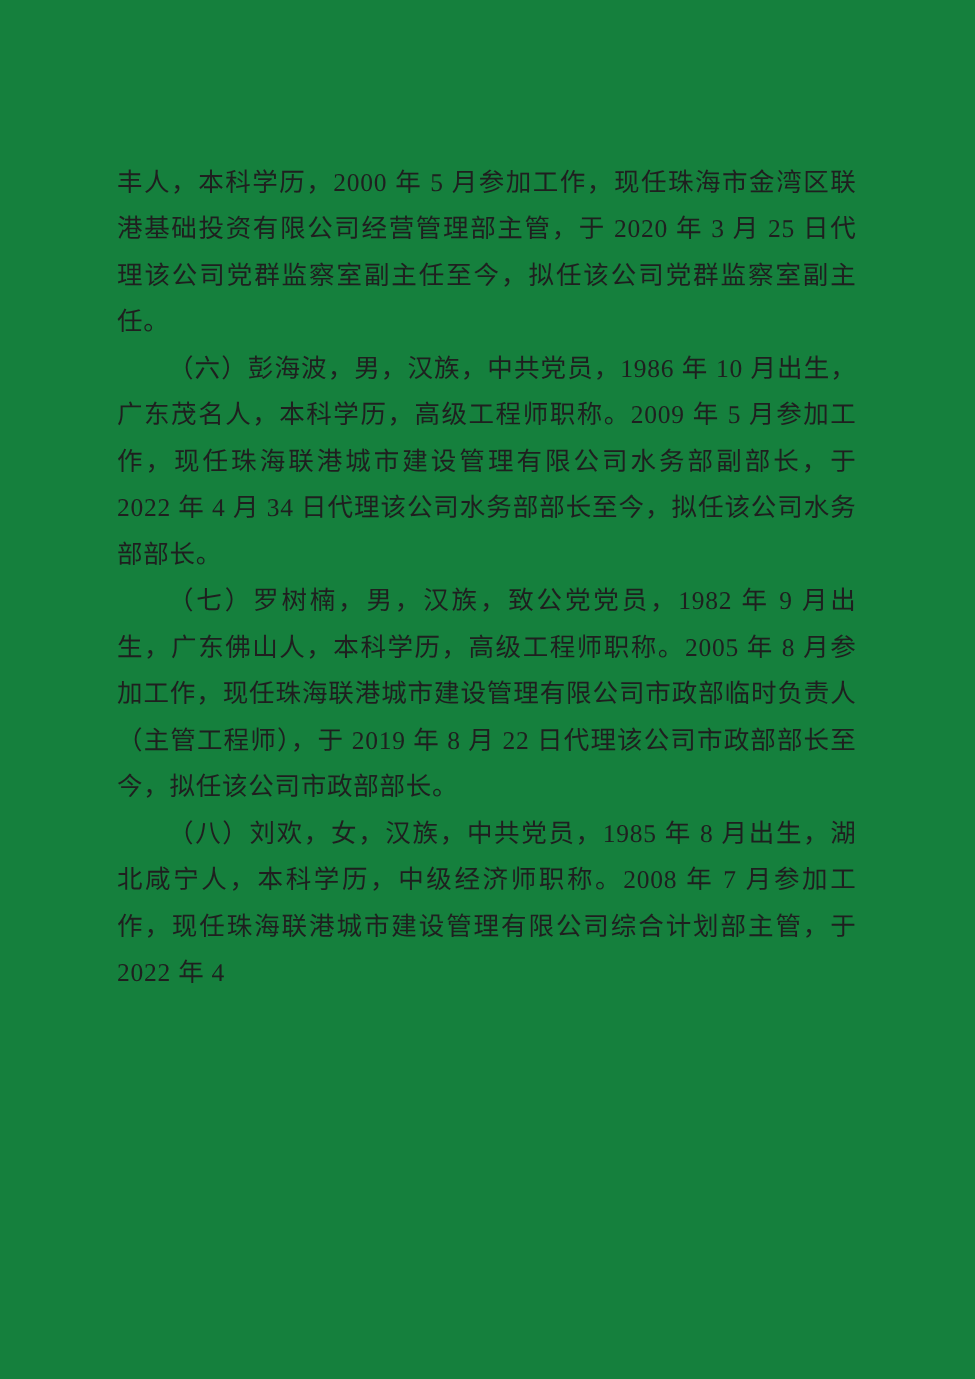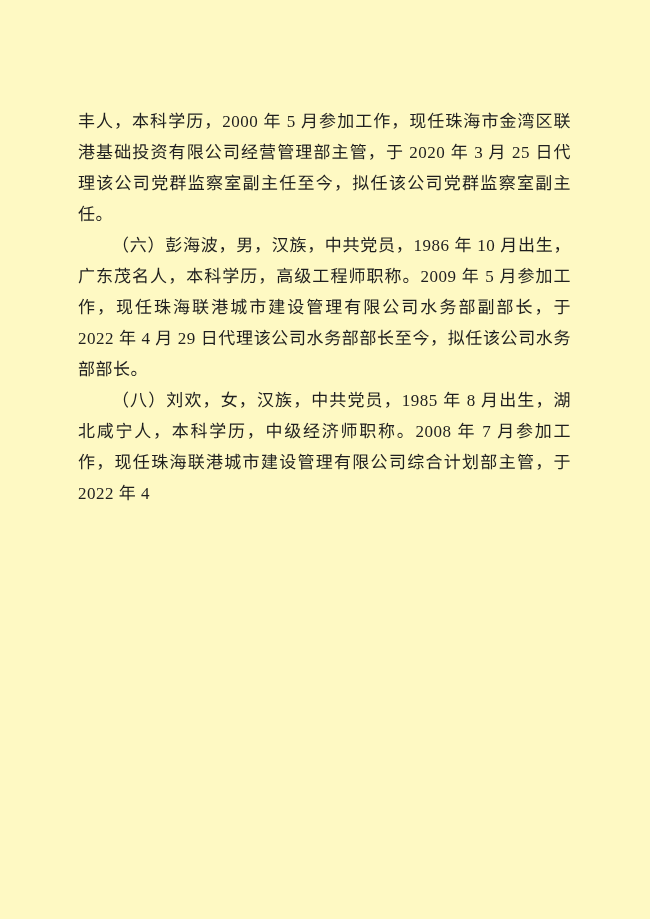--- a/index.html
+++ b/index.html
@@ -4,21 +4,21 @@
 <style>
   html, body {
     margin: 0;
     padding: 0;
     background: #ffffff;
   }
   .page {
     position: relative;
     width: 650px;
     height: 919px;
-    background: #fef9c3;
+    background: #15803d;
     overflow: hidden;
     font-family: "Liberation Serif", "DejaVu Serif", serif;
   }
   .text-block {
     position: absolute;
     left: 78px;
     top: 106px;
     width: 493px;
     color: #1f1f1f;
     font-size: 17px;
@@ -33,16 +33,17 @@
   .para.indent {
     text-indent: 2em;
   }
 </style>
 </head>
 <body>
 
 <div class="page">
   <div class="text-block">
     <p class="para">丰人，本科学历，2000 年 5 月参加工作，现任珠海市金湾区联港基础投资有限公司经营管理部主管，于 2020 年 3 月 25 日代理该公司党群监察室副主任至今，拟任该公司党群监察室副主任。</p>
-    <p class="para indent">（六）彭海波，男，汉族，中共党员，1986 年 10 月出生，广东茂名人，本科学历，高级工程师职称。2009 年 5 月参加工作，现任珠海联港城市建设管理有限公司水务部副部长，于 2022 年 4 月 29 日代理该公司水务部部长至今，拟任该公司水务部部长。</p>
+    <p class="para indent">（六）彭海波，男，汉族，中共党员，1986 年 10 月出生，广东茂名人，本科学历，高级工程师职称。2009 年 5 月参加工作，现任珠海联港城市建设管理有限公司水务部副部长，于 2022 年 4 月 34 日代理该公司水务部部长至今，拟任该公司水务部部长。</p>
+    <p class="para indent">（七）罗树楠，男，汉族，致公党党员，1982 年 9 月出生，广东佛山人，本科学历，高级工程师职称。2005 年 8 月参加工作，现任珠海联港城市建设管理有限公司市政部临时负责人（主管工程师），于 2019 年 8 月 22 日代理该公司市政部部长至今，拟任该公司市政部部长。</p>
     <p class="para indent">（八）刘欢，女，汉族，中共党员，1985 年 8 月出生，湖北咸宁人，本科学历，中级经济师职称。2008 年 7 月参加工作，现任珠海联港城市建设管理有限公司综合计划部主管，于 2022 年 4</p>
   </div>
 </div>
 
 </body></html>

